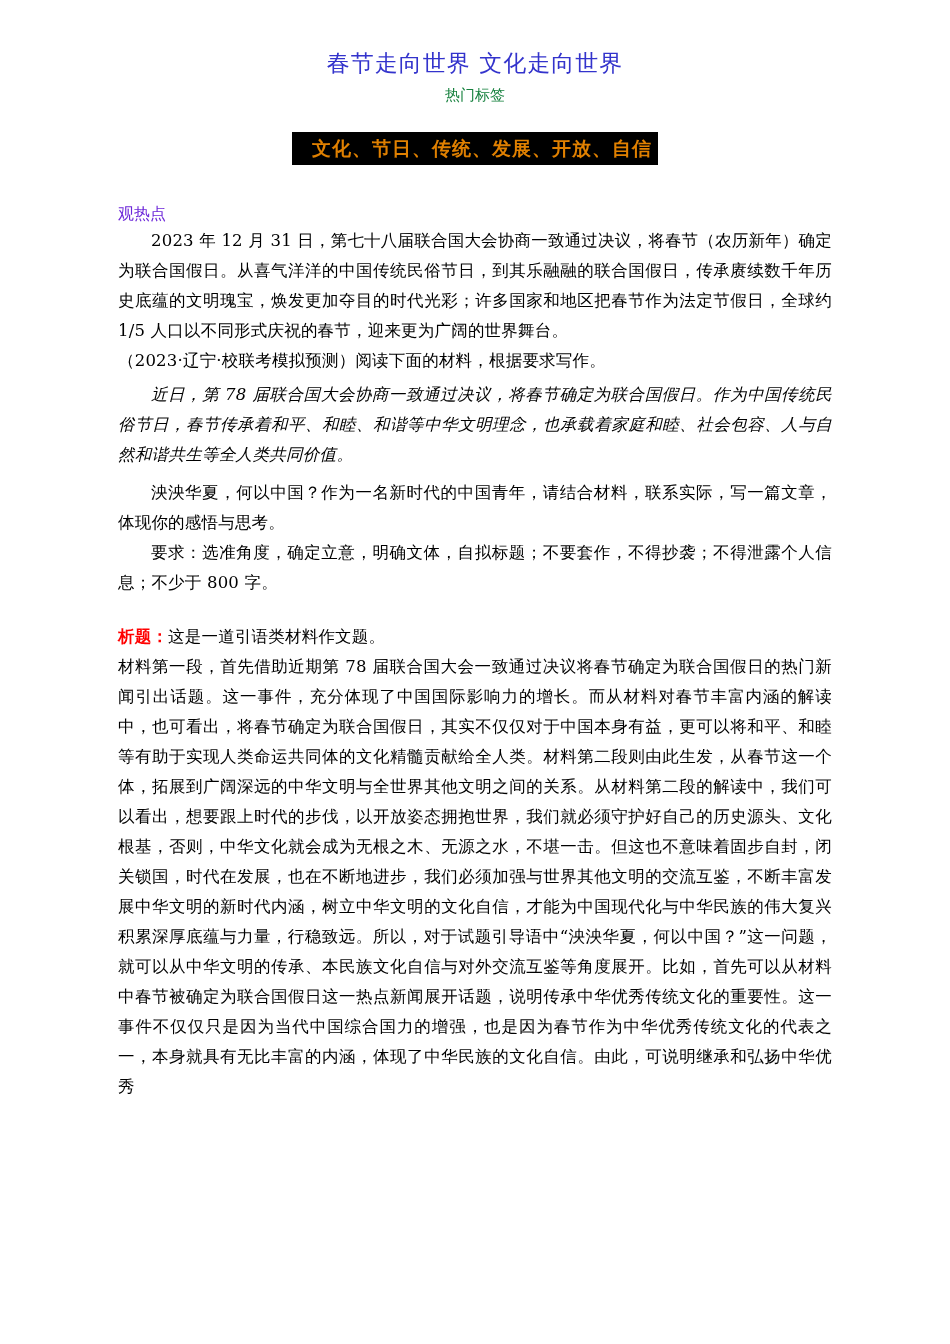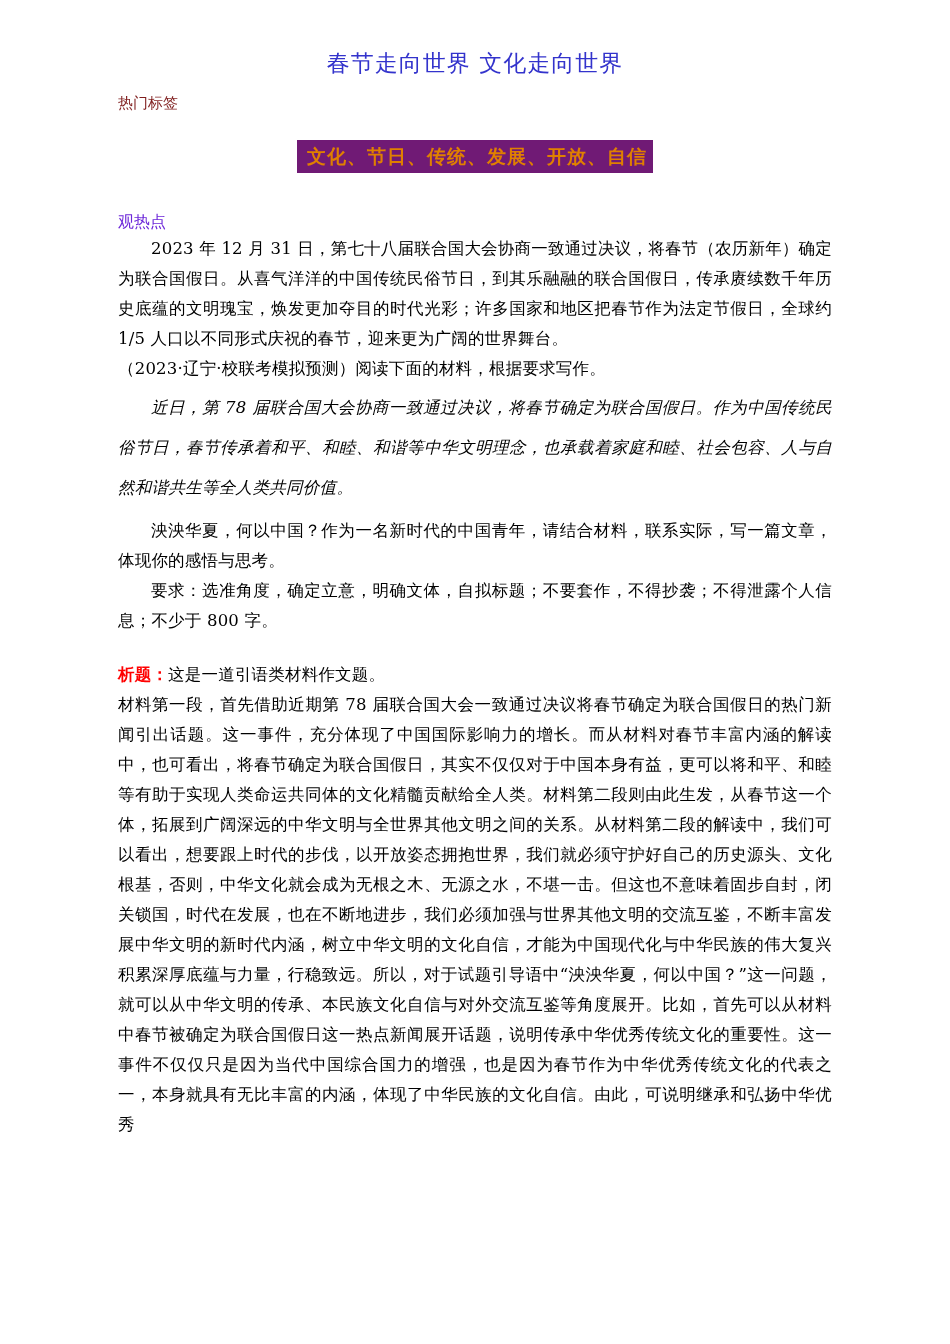--- a/index.html
+++ b/index.html
@@ -34,39 +34,40 @@
     color: #3333cc;
     font-size: 23px;
     line-height: 30px;
     letter-spacing: 1px;
     margin: 0;
     padding-top: 48px;
     font-weight: 400;
     font-family: "DejaVu Serif", "Liberation Serif", serif;
   }
   .doc-subtitle {
-    color: #7f1d1d;
+    text-align: center;
+    color: #15803d;
     font-size: 15px;
     line-height: 22px;
-    margin: 14px 0 0 0;
+    margin: 6px 0 0 0;
     font-weight: 400;
   }
   .tag-line-wrap {
     text-align: center;
     margin: 26px 0 0 0;
   }
   .tag-line {
     display: inline-block;
-    background: #701a75;
+    background: #000000;
     color: #e08000;
     font-weight: bold;
     font-size: 19px;
     line-height: 26px;
     letter-spacing: 1px;
-    padding: 3px 6px 4px 10px;
+    padding: 3px 6px 4px 20px;
   }
 
   
   .section-head {
     color: #6d28d9;
     font-weight: normal;
     font-size: 16px;
     line-height: 24px;
     margin: 0;
     padding: 0;
@@ -84,21 +85,21 @@
     letter-spacing: 0.2px;
   }
   .indent2 { text-indent: 2em; }
   .indent0 { text-indent: 0; }
 
   
   .para-kai {
     font-family: "DejaVu Serif", "Liberation Serif", serif;
     font-style: italic;
     font-size: 16.5px;
-    line-height: 40px;
+    line-height: 30px;
     text-align: justify;
     text-justify: inter-ideograph;
     margin: 0;
     text-indent: 2em;
     letter-spacing: 0.3px;
   }
 
   .block-real { margin-top: 4px; }
   .block-req  { margin-top: 8px; }
 

